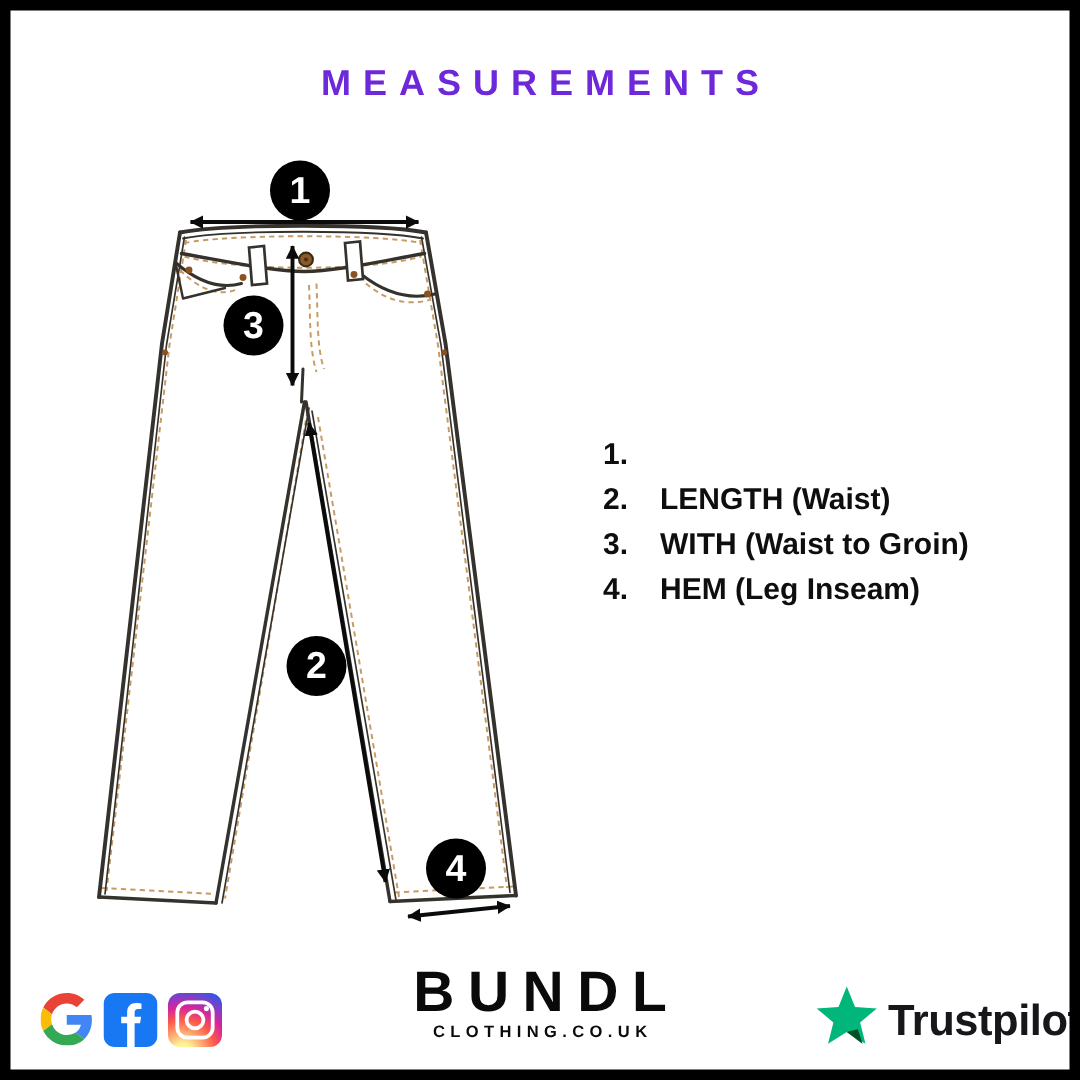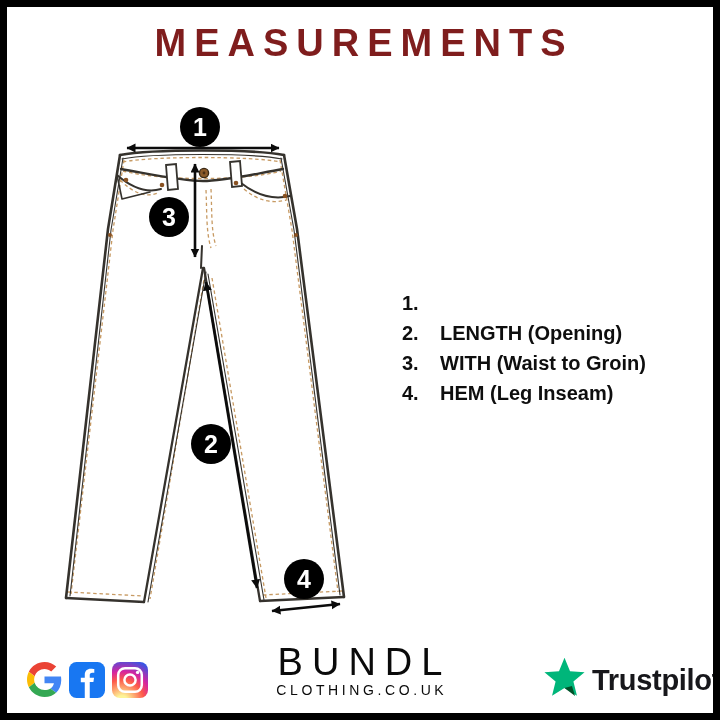--- a/index.html
+++ b/index.html
@@ -5,21 +5,21 @@
   html,body { margin:0; padding:0; background:#888; }
   .page {
     position:relative; width:720px; height:720px; margin:0 auto;
     background:#ffffff; overflow:hidden;
     font-family:"Liberation Sans","DejaVu Sans",sans-serif; color:#111;
   }
   .frame { position:absolute; inset:0; border:7px solid #000; pointer-events:none; z-index:60; }
 
   
   .hdr { position:absolute; left:0; right:0; top:22px; text-align:center; z-index:10; }
-  .hdr-title { font-size:38px; font-weight:800; letter-spacing:8px; text-indent:8px; color:#7f1d1d; }
+  .hdr-title { font-size:24px; font-weight:800; letter-spacing:8px; text-indent:8px; color:#6d28d9;margin-top:20px; }
   .hdr-sub { margin-top:9px; font-size:13px; font-weight:700; letter-spacing:4.4px; text-indent:4.4px; line-height:21px; color:#141414; }
 
   
   .jeans-svg { position:absolute; left:0; top:0; width:720px; height:720px; z-index:1; }
 
   
   .marker {
     position:absolute; width:40px; height:40px; border-radius:50%;
     background:#000; color:#fff; display:flex; align-items:center; justify-content:center;
     font-size:25px; font-weight:700; z-index:20; line-height:1;
@@ -32,22 +32,22 @@
   
   .legend { position:absolute; left:402px; top:288px; z-index:10; }
   .legend-row { display:flex; height:30px; align-items:center; font-size:20px; font-weight:700; color:#0e0e0e; }
   .legend-num { width:38px; }
 
   
   .social { position:absolute; left:27px; top:662px; display:flex; gap:7px; z-index:10; }
   .social svg { display:block; }
 
   .brand { position:absolute; left:0; right:0; top:644px; text-align:center; z-index:10; }
-  .brand-name { font-size:38px; font-weight:400; letter-spacing:9px; text-indent:9px; color:#0a0a0a; line-height:36px; }
-  .brand-domain { font-size:14px; font-weight:400; letter-spacing:3.6px; text-indent:3.6px; color:#0a0a0a; margin-top:2px; }
+  .brand-name { font-size:38px; font-weight:700; letter-spacing:9px; text-indent:9px; color:#0a0a0a; line-height:36px; }
+  .brand-domain { font-size:11px; font-weight:700; letter-spacing:3.6px; text-indent:3.6px; color:#0a0a0a; margin-top:2px; }
 
   .trustpilot { position:absolute; left:542px; top:656px; display:flex; align-items:center; z-index:10; }
   .tp-text { font-size:29px; font-weight:600; color:#17171b; letter-spacing:-0.3px; margin-left:5px; }
 </style>
 </head>
 <body>
 
 <div class="page">
   <div class="frame"></div>
 
@@ -127,21 +127,21 @@
   <div class="marker m2">2</div>
   <div class="marker m3">3</div>
   <div class="marker m4">4</div>
 
   <div class="legend">
     <div class="legend-row">
       <span class="legend-num">1.</span>
     </div>
     <div class="legend-row">
       <span class="legend-num">2.</span>
-      <span>LENGTH (Opening)</span>
+      <span>LENGTH (Waist)</span>
     </div>
     <div class="legend-row">
       <span class="legend-num">3.</span>
       <span>WITH (Waist to Groin)</span>
     </div>
     <div class="legend-row">
       <span class="legend-num">4.</span>
       <span>HEM (Leg Inseam)</span>
     </div>
   </div>

